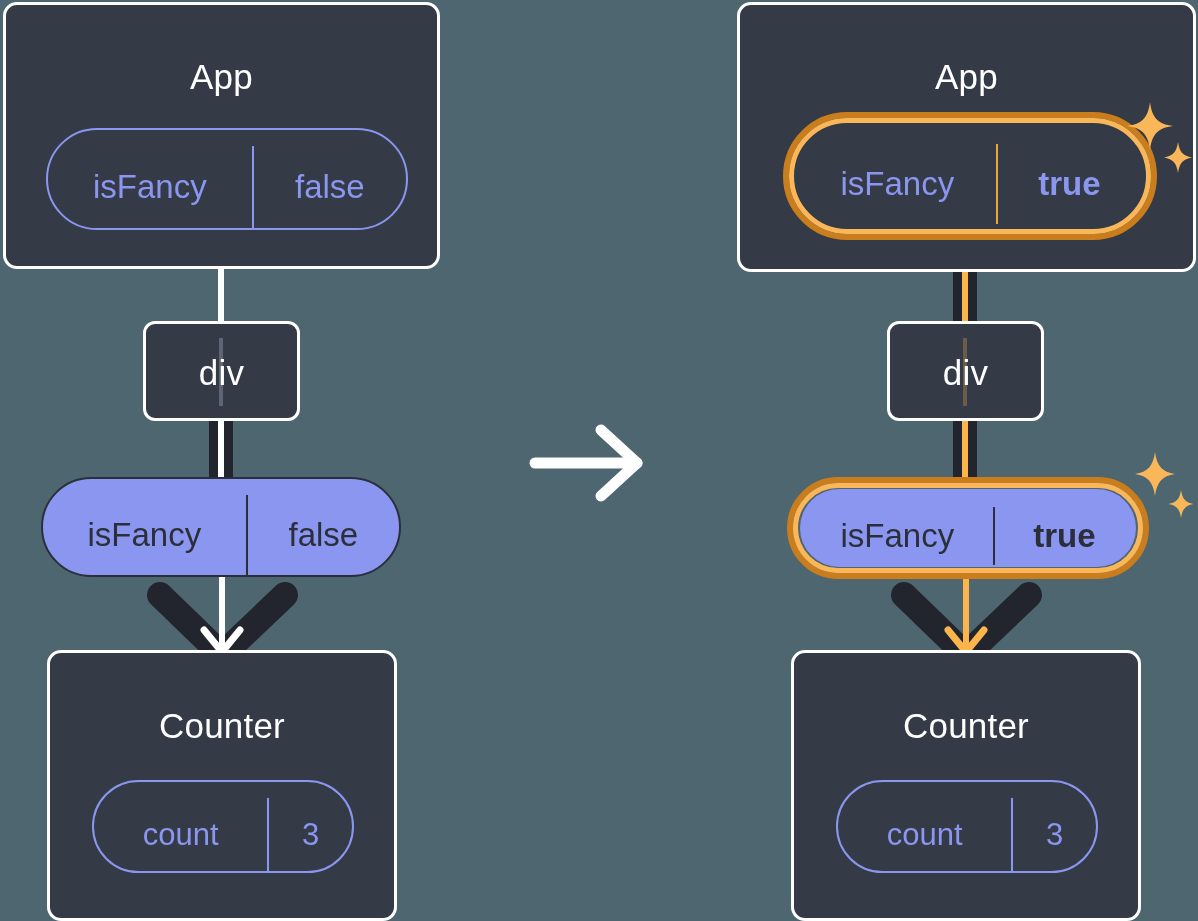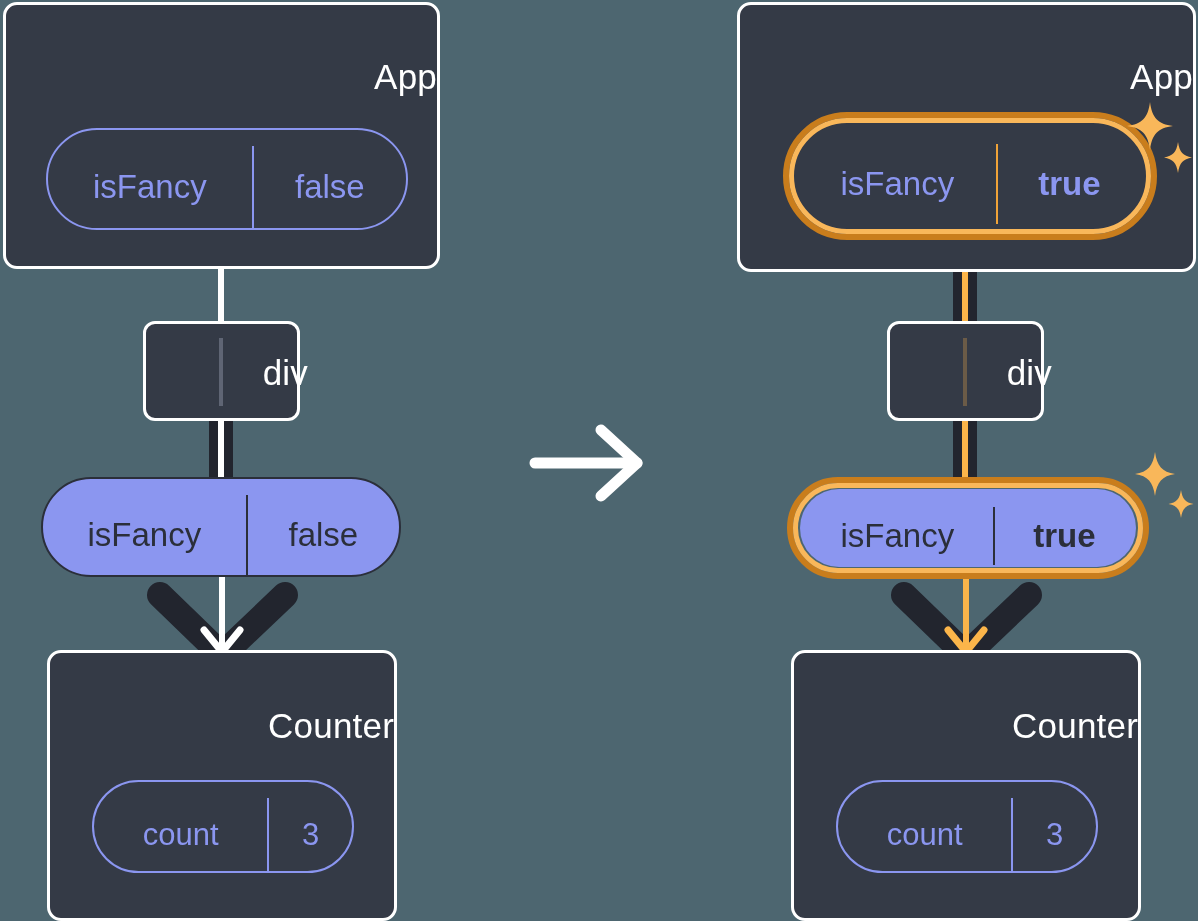--- a/index.html
+++ b/index.html
@@ -17,25 +17,24 @@
     position:absolute;
     background:#343a46;
     border:3px solid #ffffff;
     border-radius:14px;
     box-sizing:border-box;
     z-index:6;
   }
   .card-title{
     position:absolute;
     left:0;right:0;
-    text-align:right;
+    text-align:center;
     color:#ffffff;
     font-size:35px;
     letter-spacing:.2px;
-    padding-left:8px;
   }
 
   
   .pill{
     position:absolute;
     box-sizing:border-box;
     border-radius:999px;
     display:flex;
     align-items:stretch;
     overflow:hidden;

